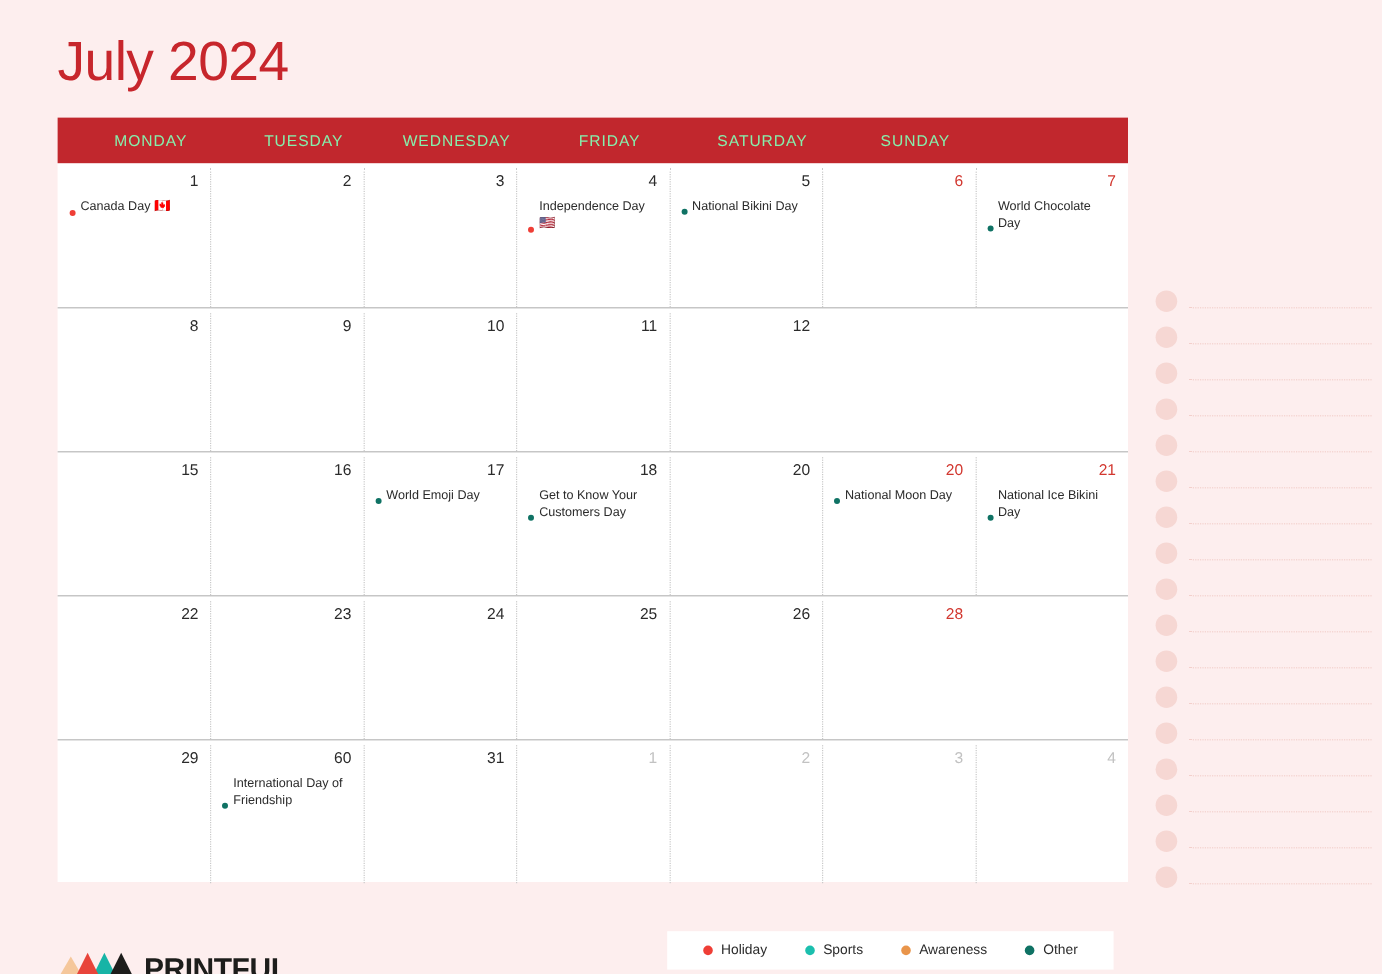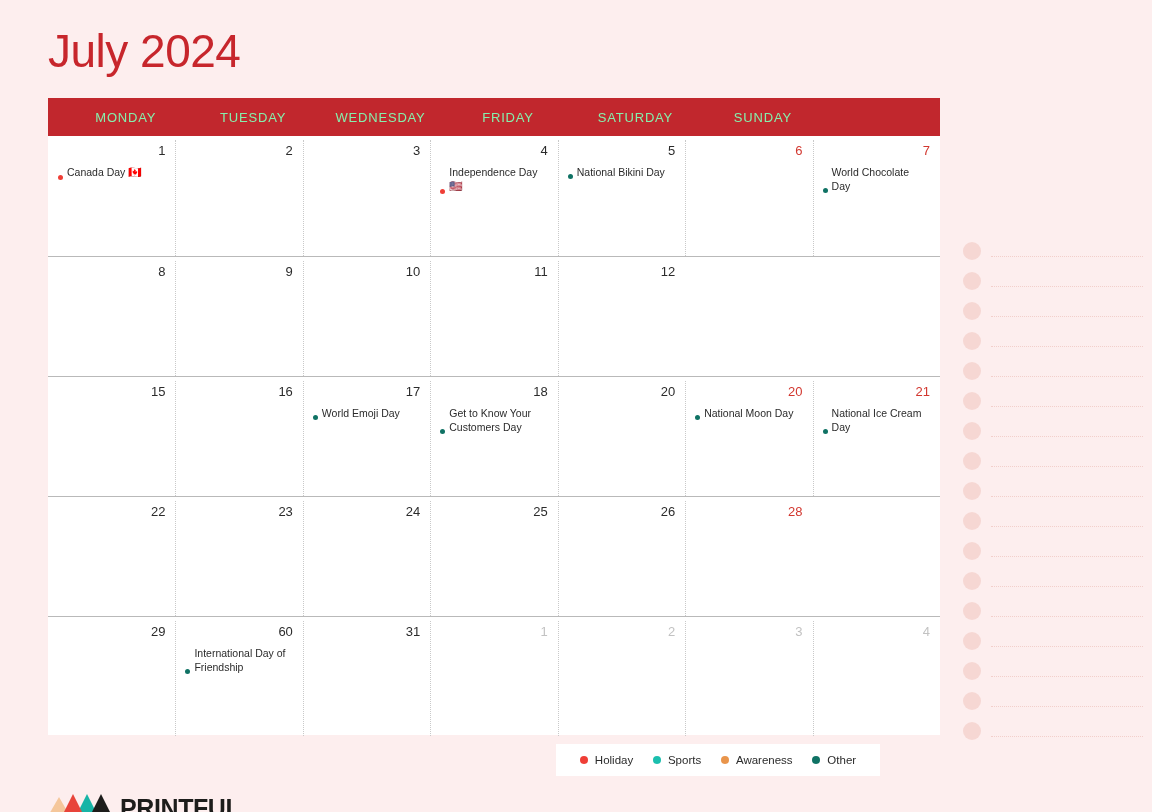--- a/index.html
+++ b/index.html
@@ -133,22 +133,22 @@
   .logo-text {
     font-size: 25px;
     font-weight: bold;
     letter-spacing: -0.4px;
     color: #1d1d1b;
   }
 
   .legend {
     position: absolute;
     left: 556px;
-    top: 744px;
-    width: 324px;
+    top: 776px;
+    width: 372px;
     height: 32px;
     background: #ffffff;
     display: flex;
     align-items: center;
     justify-content: space-around;
     padding: 0 14px;
   }
   .legend-item { display: flex; align-items: center; font-size: 11.5px; color: #2b2b2b; }
   .legend-item .ldot {
     width: 8px; height: 8px; border-radius: 50%;
@@ -281,21 +281,21 @@
           <div class="datenum weekend">20</div>
           <div class="event">
             <span class="dot" style="background: rgb(15, 114, 100);"></span>
             <span class="etext">National Moon Day</span>
           </div>
         </div>
         <div class="cell">
           <div class="datenum weekend">21</div>
           <div class="event">
             <span class="dot" style="background: rgb(15, 114, 100);"></span>
-            <span class="etext">National Ice Cream Day</span>
+            <span class="etext">National Ice Bikini Day</span>
           </div>
         </div>
       </div>
       <div class="week">
         <div class="cell">
           <div class="datenum">22</div>
         </div>
         <div class="cell">
           <div class="datenum">23</div>
         </div>

